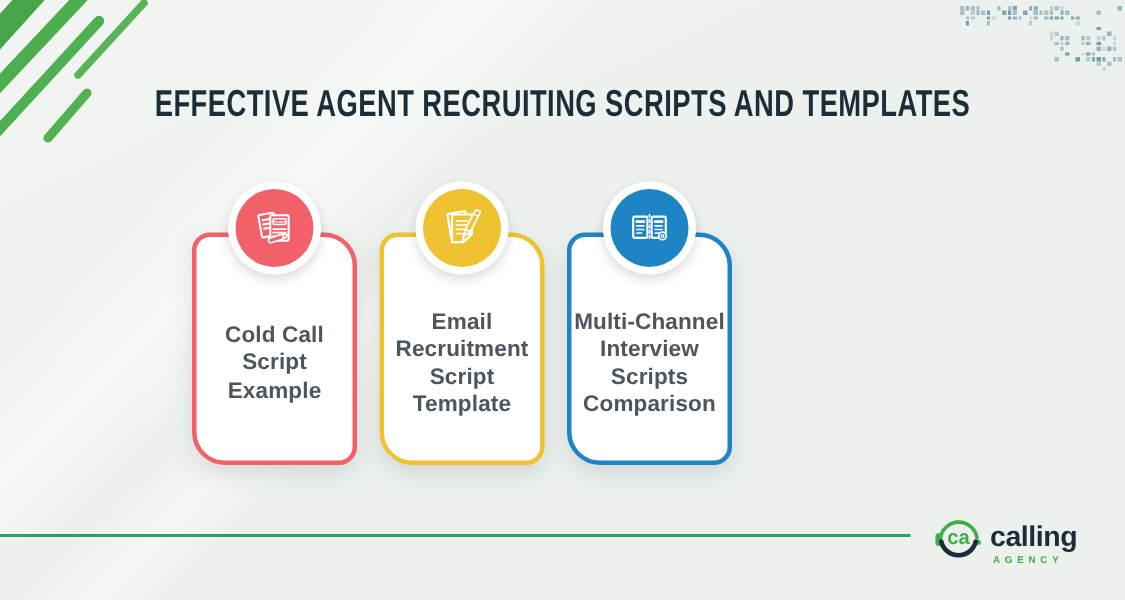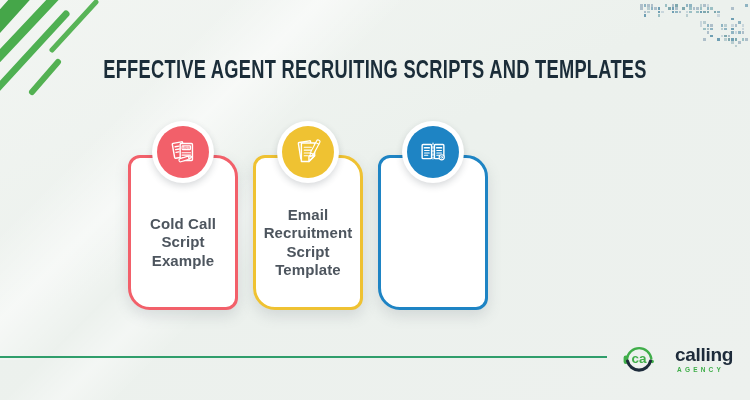--- a/index.html
+++ b/index.html
@@ -61,23 +61,23 @@
     transform:translateX(-50%);
     display:flex;align-items:center;justify-content:center;
     padding-top:20px;box-sizing:border-box;
     text-align:center;white-space:nowrap;
     font-size:15px;font-weight:bold;line-height:18.5px;
     letter-spacing:.1px;color:#4d555e;
   }
 
   .underline{position:absolute;left:0;top:356px;width:607px;height:2px;background:#2f9e6b;}
 
-  .logo{position:absolute;left:622px;top:340px;display:flex;align-items:center;}
+  .logo{position:absolute;left:622px;top:340px;display:flex;align-items:flex-end;}
   .logo-mark{margin-top:3px;}
-  .logo-textcol{margin-left:19px;}
+  .logo-textcol{margin-left:4px;}
   .logo-name{font-size:19px;line-height:20px;font-weight:bold;letter-spacing:-.3px;color:#1d2b3a;}
   .logo-sub{font-size:6.5px;font-weight:bold;letter-spacing:3.2px;color:#3fae49;margin-top:1px;margin-left:2px;}
 </style>
 </head>
 <body>
 
 <div class="page">
 
   <div class="streak streak-1"></div>
   <div class="streak streak-2"></div>
@@ -256,20 +256,21 @@
               <line x1="22" y1="16.5" x2="27" y2="16.5" stroke-width="1.1"></line>
               <line x1="22" y1="19" x2="27" y2="19" stroke-width="1.1"></line>
               <line x1="22" y1="21.5" x2="25.5" y2="21.5" stroke-width="1.1"></line>
               <line x1="18" y1="8.5" x2="18" y2="26.5" stroke-width="1.2" stroke-dasharray="1.6 2.2"></line>
               <circle cx="27.2" cy="23.6" r="2.7" fill="currentColor" stroke-width="1.2"></circle>
               <circle cx="27.2" cy="23.6" r="1" stroke-width="0.9"></circle>
             </g>
           </svg>
         </div>
       </div>
+      <div class="card-text">Multi-Channel<br>Interview<br>Scripts<br>Comparison</div>
     </div>
 
   </div>
 
   <div class="underline"></div>
 
   <div class="logo">
     <svg class="logo-mark" width="34" height="34" viewBox="0 0 34 34">
       <g fill="none" stroke-linecap="round">
         <path d="M5 15.5 A 12.3 12.3 0 0 1 29.3 15.5" stroke="#3fae49" stroke-width="2.4"></path>

